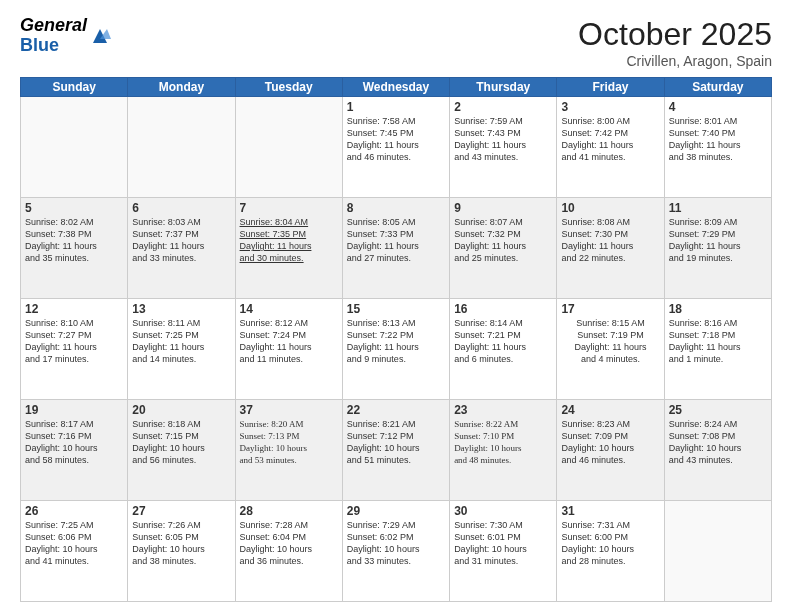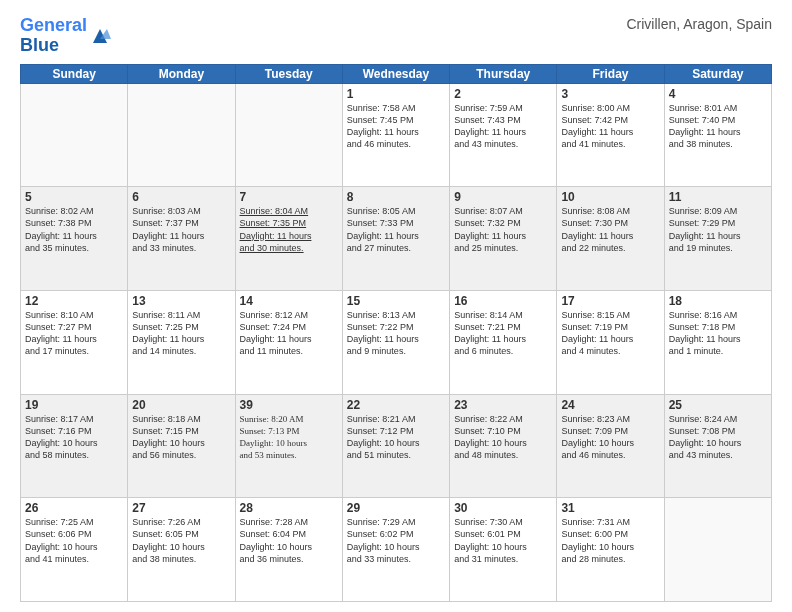--- a/index.html
+++ b/index.html
@@ -28,21 +28,22 @@
       align-items: center;
     }
     .logo-text {
       display: flex;
       flex-direction: column;
       line-height: 1.1;
     }
     .logo-general {
       font-size: 18px;
       font-weight: bold;
-      color: #3b82f6;
+      color: #000000;
+      font-style: italic;
     }
     .logo-blue {
       font-size: 18px;
       font-weight: bold;
       color: #1a5fa8;
     }
     .logo-icon {
       width: 22px;
       height: 22px;
       margin-left: 2px;
@@ -111,20 +112,21 @@
       <div class="logo-text">
         <span class="logo-general">General</span>
         <span class="logo-blue">Blue</span>
       </div>
       <svg class="logo-icon" viewBox="0 0 22 22">
         <polygon points="4,18 11,4 18,18" fill="#1a5fa8"></polygon>
         <polygon points="11,14 18,4 22,14" fill="#4a90d9" opacity="0.7"></polygon>
       </svg>
     </div>
     <div class="header-right">
+      <div class="month-title">October 2025</div>
       <div class="location">Crivillen, Aragon, Spain</div>
     </div>
   </div>
 
   <table class="calendar">
     <thead>
       <tr>
       <th>Sunday</th>
           <th>Monday</th>
           <th>Tuesday</th>
@@ -250,21 +252,21 @@
           </td>
           <td>
             <span class="day-num">16</span>
             <div class="day-info" style="white-space: pre-line;">Sunrise: 8:14 AM
 Sunset: 7:21 PM
 Daylight: 11 hours
 and 6 minutes.</div>
           </td>
           <td>
             <span class="day-num">17</span>
-            <div class="day-info" style="white-space: pre-line;">Sunrise: 8:15 AM
+            <div class="day-info" style="white-space: pre-line; text-align: center;">Sunrise: 8:15 AM
 Sunset: 7:19 PM
 Daylight: 11 hours
 and 4 minutes.</div>
           </td>
           <td>
             <span class="day-num">18</span>
             <div class="day-info" style="white-space: pre-line;">Sunrise: 8:16 AM
 Sunset: 7:18 PM
 Daylight: 11 hours
 and 1 minute.</div>
@@ -279,36 +281,36 @@
 and 58 minutes.</div>
           </td>
           <td>
             <span class="day-num">20</span>
             <div class="day-info" style="white-space: pre-line;">Sunrise: 8:18 AM
 Sunset: 7:15 PM
 Daylight: 10 hours
 and 56 minutes.</div>
           </td>
           <td>
-            <span class="day-num">39</span>
+            <span class="day-num">37</span>
             <div class="day-info" style="white-space: pre-line; font-family: Liberation Serif, serif;">Sunrise: 8:20 AM
 Sunset: 7:13 PM
 Daylight: 10 hours
 and 53 minutes.</div>
           </td>
           <td>
             <span class="day-num">22</span>
             <div class="day-info" style="white-space: pre-line;">Sunrise: 8:21 AM
 Sunset: 7:12 PM
 Daylight: 10 hours
 and 51 minutes.</div>
           </td>
           <td>
             <span class="day-num">23</span>
-            <div class="day-info" style="white-space: pre-line;">Sunrise: 8:22 AM
+            <div class="day-info" style="white-space: pre-line; font-family: Liberation Serif, serif;">Sunrise: 8:22 AM
 Sunset: 7:10 PM
 Daylight: 10 hours
 and 48 minutes.</div>
           </td>
           <td>
             <span class="day-num">24</span>
             <div class="day-info" style="white-space: pre-line;">Sunrise: 8:23 AM
 Sunset: 7:09 PM
 Daylight: 10 hours
 and 46 minutes.</div>

